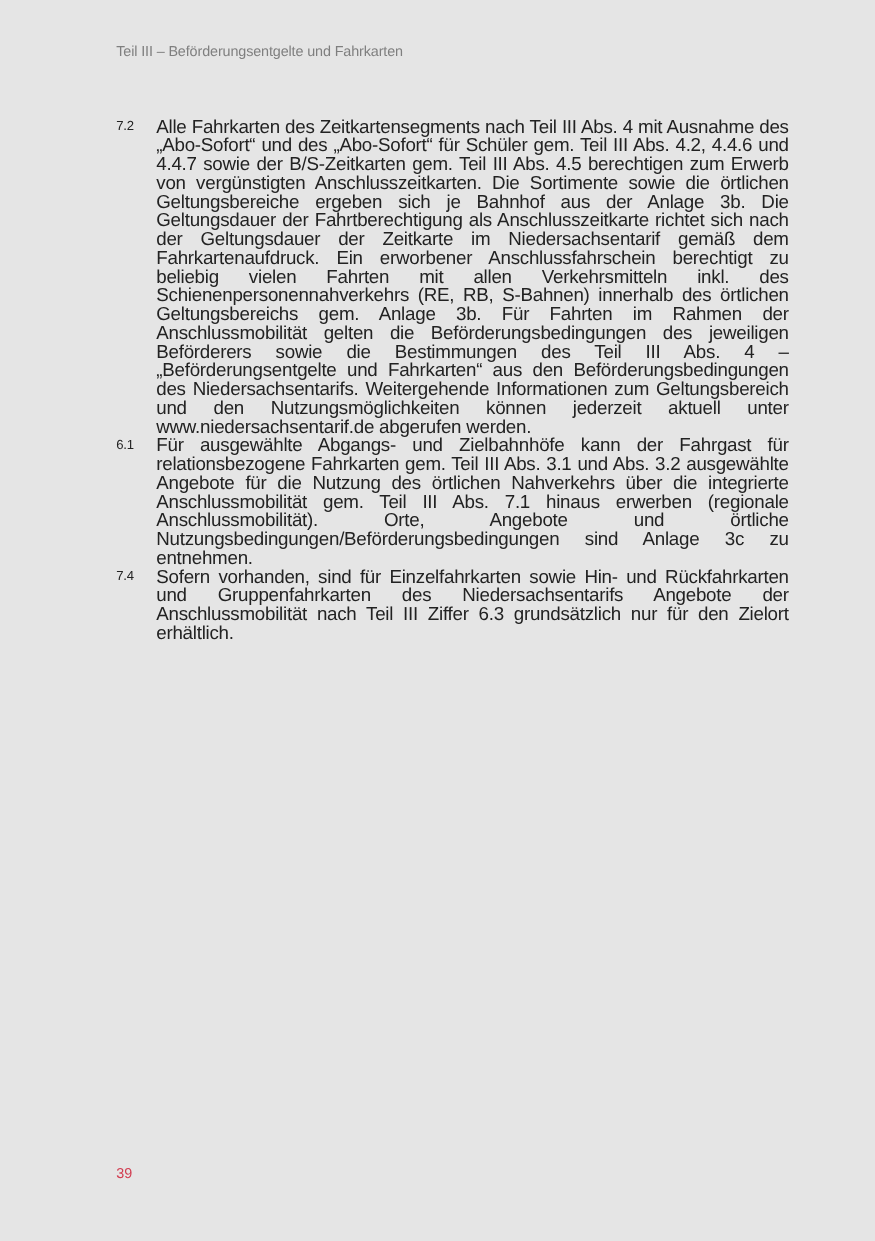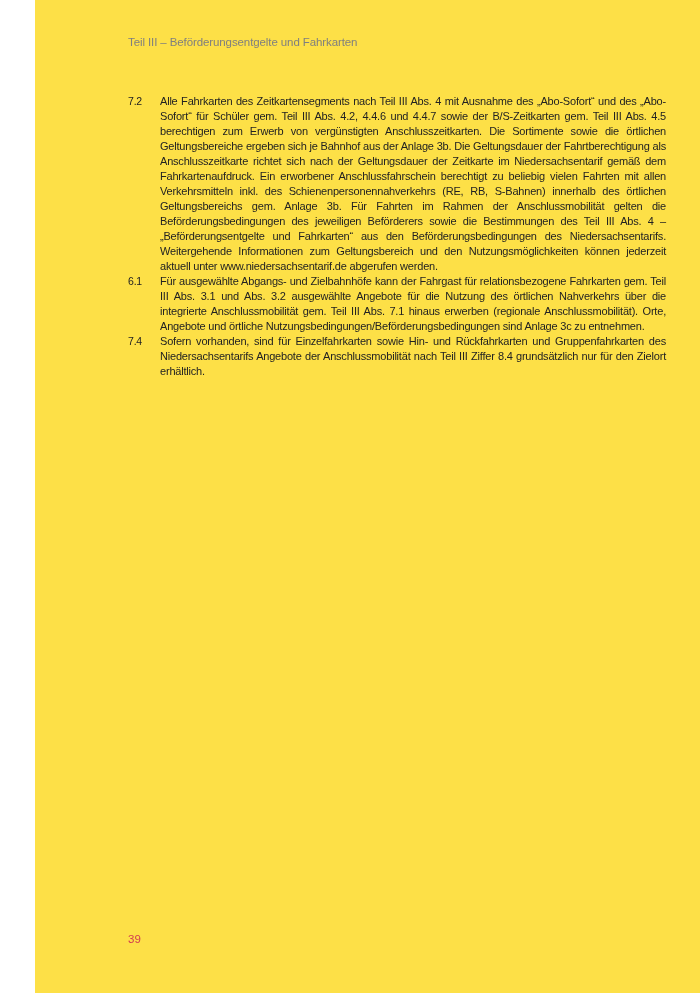--- a/index.html
+++ b/index.html
@@ -7,22 +7,21 @@
   body {
     width: 700px;
     height: 993px;
     position: relative;
     overflow: hidden;
     font-family: "Liberation Sans", "DejaVu Sans", sans-serif;
   }
   .page {
     position: absolute;
     inset: 0;
-    background: #fde047;
-    margin-left: 35px;
+    background: #e5e5e5;
   }
   .running-header {
     position: absolute;
     left: 93px;
     top: 35px;
     font-size: 11.5px;
     line-height: 14px;
     color: #7f7f7f;
     letter-spacing: -0.1px;
     white-space: nowrap;
@@ -40,21 +39,21 @@
   .para-num {
     flex: 0 0 32px;
     width: 32px;
     font-size: 10.5px;
     line-height: 15px;
     color: #222222;
     letter-spacing: -0.2px;
   }
   .para-text {
     flex: 1;
-    font-size: 11px;
+    font-size: 15px;
     line-height: 15px;
     color: #222222;
     letter-spacing: -0.2px;
     text-align: justify;
     text-justify: inter-word;
   }
   .page-number {
     position: absolute;
     left: 93px;
     top: 932px;
@@ -77,20 +76,20 @@
       <div class="para-text">Alle Fahrkarten des Zeitkartensegments nach Teil III Abs. 4 mit Ausnahme des „Abo-Sofort“ und des „Abo-Sofort“ für Schüler gem. Teil III Abs. 4.2, 4.4.6 und 4.4.7 sowie der B/S-Zeitkarten gem. Teil III Abs. 4.5 berechtigen zum Erwerb von vergünstigten Anschlusszeitkarten. Die Sortimente sowie die örtlichen Geltungsbereiche ergeben sich je Bahnhof aus der Anlage 3b. Die Geltungsdauer der Fahrtberechtigung als Anschlusszeitkarte richtet sich nach der Geltungsdauer der Zeitkarte im Niedersachsentarif gemäß dem Fahrkartenaufdruck. Ein erworbener Anschlussfahrschein berechtigt zu beliebig vielen Fahrten mit allen Verkehrsmitteln inkl. des Schienenpersonennahverkehrs (RE, RB, S-Bahnen) innerhalb des örtlichen Geltungsbereichs gem. Anlage 3b. Für Fahrten im Rahmen der Anschlussmobilität gelten die Beförderungsbedingungen des jeweiligen Beförderers sowie die Bestimmungen des Teil III Abs. 4 – „Beförderungsentgelte und Fahrkarten“ aus den Beförderungsbedingungen des Niedersachsentarifs. Weitergehende Informationen zum Geltungsbereich und den Nutzungsmöglichkeiten können jederzeit aktuell unter www.niedersachsentarif.de abgerufen werden.</div>
     </div>
 
     <div class="para">
       <div class="para-num">6.1</div>
       <div class="para-text">Für ausgewählte Abgangs- und Zielbahnhöfe kann der Fahrgast für relationsbezogene Fahrkarten gem. Teil III Abs. 3.1 und Abs. 3.2 ausgewählte Angebote für die Nutzung des örtlichen Nahverkehrs über die integrierte Anschlussmobilität gem. Teil III Abs. 7.1 hinaus erwerben (regionale Anschlussmobilität). Orte, Angebote und örtliche Nutzungsbedingungen/Beförderungsbedingungen sind Anlage 3c zu entnehmen.</div>
     </div>
 
     <div class="para">
       <div class="para-num">7.4</div>
-      <div class="para-text">Sofern vorhanden, sind für Einzelfahrkarten sowie Hin- und Rückfahrkarten und Gruppenfahrkarten des Niedersachsentarifs Angebote der Anschlussmobilität nach Teil III Ziffer 8.4 grundsätzlich nur für den Zielort erhältlich.</div>
+      <div class="para-text">Sofern vorhanden, sind für Einzelfahrkarten sowie Hin- und Rückfahrkarten und Gruppenfahrkarten des Niedersachsentarifs Angebote der Anschlussmobilität nach Teil III Ziffer 6.3 grundsätzlich nur für den Zielort erhältlich.</div>
     </div>
 
   </div>
 
   <div class="page-number">39</div>
 
 </div>
 
 </body></html>

